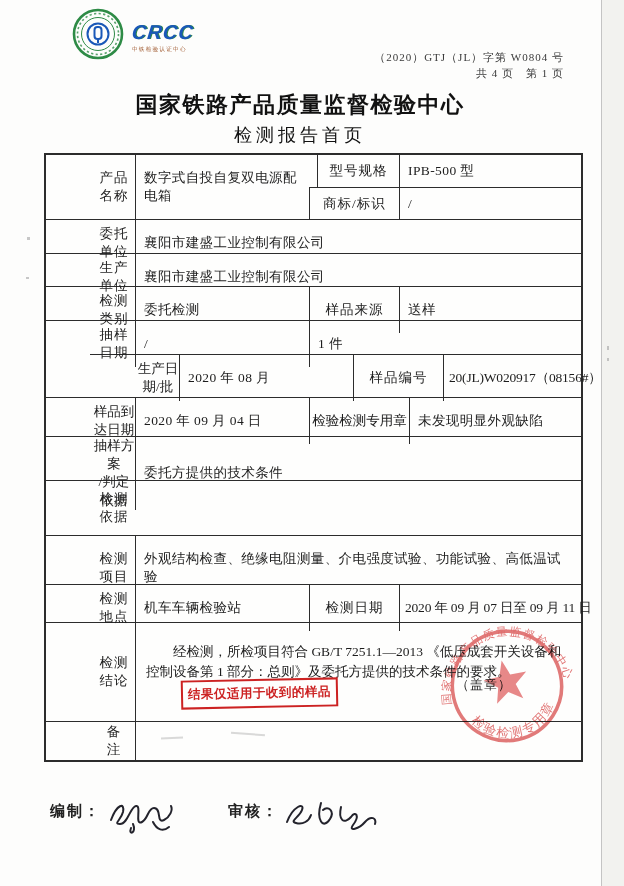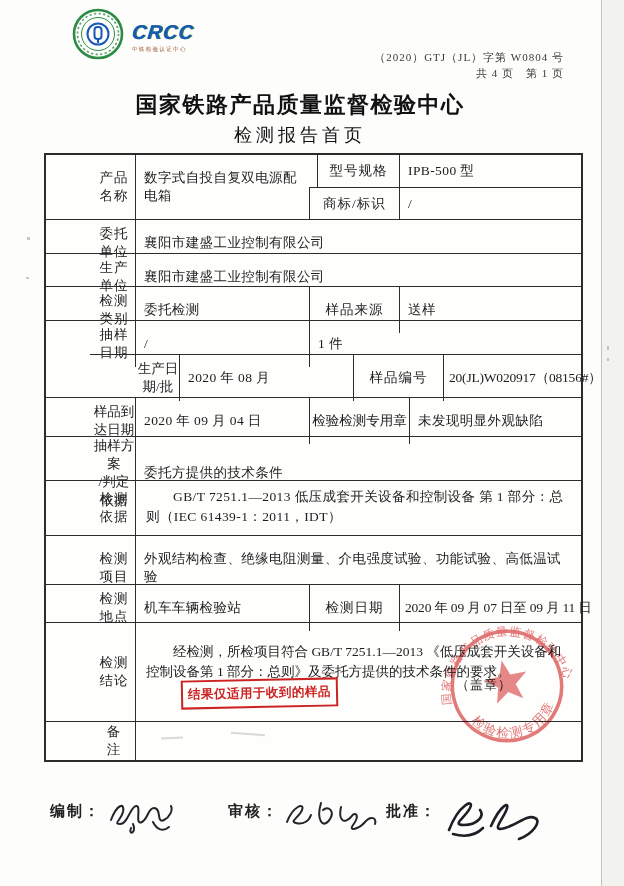--- a/index.html
+++ b/index.html
@@ -170,21 +170,20 @@
     </div>
 
     <div class="row cols2 h44">
       <div class="cell lab pre" style="letter-spacing:0;">抽样方案
 /判定依据</div>
       <div class="cell val">委托方提供的技术条件</div>
     </div>
 
     <div class="row cols2 h55">
       <div class="cell lab">检测依据</div>
-      <div class="cell val para indent" style="align-items:flex-start;">GB/T 7251.1—2013 低压成套开关设备和控制设备 第 1 部分：总则（IEC 61439-1：2011，IDT）</div>
     </div>
 
     <div class="row cols2 h49">
       <div class="cell lab">检测项目</div>
       <div class="cell val">外观结构检查、绝缘电阻测量、介电强度试验、功能试验、高低温试验</div>
     </div>
 
     <div class="row cols4 h38">
       <div class="cell lab">检测地点</div>
       <div class="cell val">机车车辆检验站</div>
@@ -240,25 +239,15 @@
     <div class="siggroup g2">
       <span class="siglabel">审核：</span>
       <svg class="sig-svg" width="104" height="48" viewBox="0 0 104 48">
         <g fill="none" stroke="#23232c" stroke-width="2" stroke-linecap="round">
           <path d="M6,28 C12,12 24,8 21,16 C18,24 8,27 15,29 C22,31 28,27 30,21"></path>
           <path d="M40,9 C35,26 42,36 49,25 C54,17 47,11 42,16"></path>
           <path d="M60,13 C57,26 63,31 70,23 C75,16 79,22 72,31 C67,38 78,35 84,28 C90,21 96,24 94,30"></path>
         </g>
       </svg>
     </div>
-    <div class="siggroup g3">
-      <span class="siglabel">批准：</span>
-      <svg class="sig-svg" width="120" height="56" viewBox="0 0 120 56">
-        <g fill="none" stroke="#1e1e26" stroke-width="2.6" stroke-linecap="round">
-          <path d="M10,36 C20,10 36,4 31,14 C26,24 12,31 25,31 C38,31 46,22 41,16"></path>
-          <path d="M14,40 C28,44 38,40 44,34"></path>
-          <path d="M52,32 C62,10 72,6 67,17 C62,28 52,38 66,34 C80,30 88,20 96,24 C103,27 94,40 80,45"></path>
-        </g>
-      </svg>
-    </div>
   </div>
 
 </div>
 
 </body></html>

